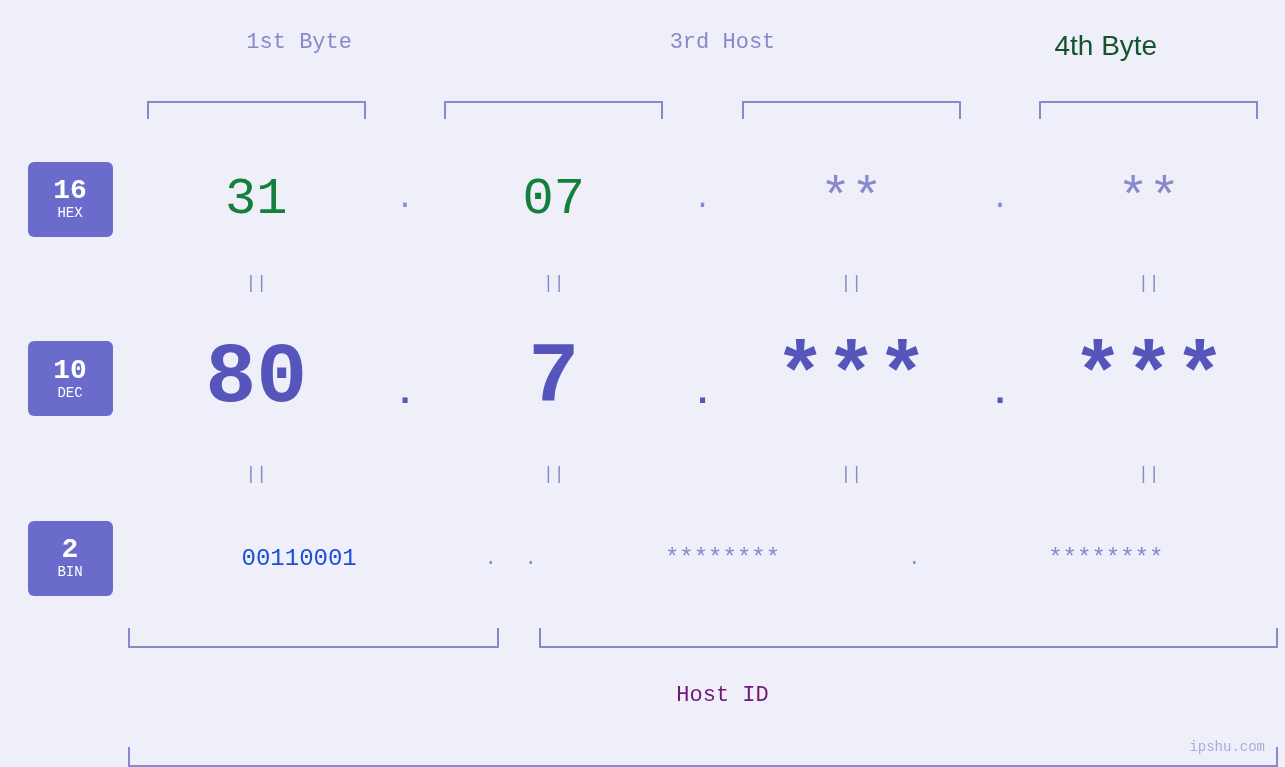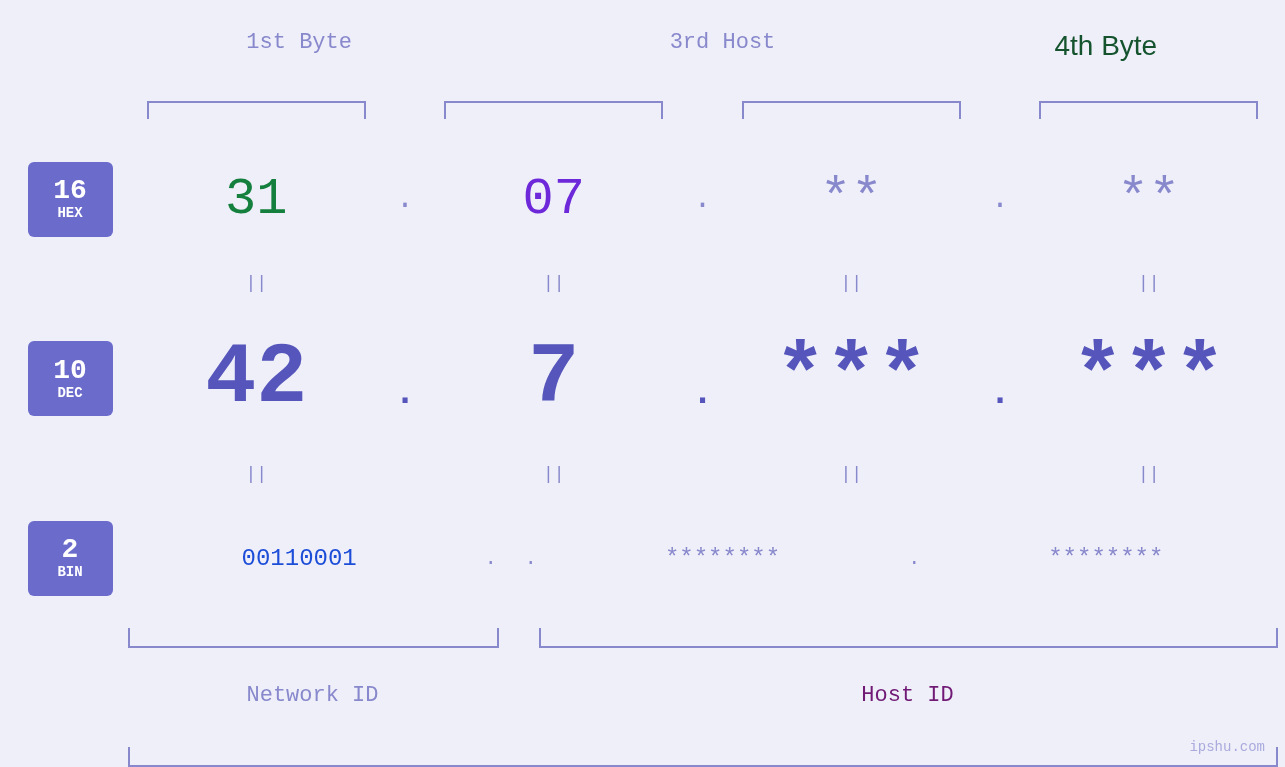--- a/index.html
+++ b/index.html
@@ -39,21 +39,21 @@
     }
 
     .base-number {
       font-size: 28px;
       font-weight: bold;
       line-height: 1;
     }
 
     .base-name {
       font-size: 14px;
-      font-weight: bold;
+      font-weight: normal;
     }
   </style>
 </head>
 <body>
 
 <div class="page-container">
 
   <div style="display:flex; width:1150px; margin-left:120px; margin-bottom:8px;">
     <div style="flex:1; text-align:center; color:#8888cc; font-size:22px; font-family:'Courier New',monospace;">1st Byte</div>
     <div style="width:40px;"></div>
@@ -84,21 +84,21 @@
   <div style="display:flex; align-items:center; width:1270px;">
     <div style="width:120px; display:flex; align-items:center; justify-content:flex-start; padding-left:20px;">
       <div class="base-badge">
         <span class="base-number">16</span>
         <span class="base-name">HEX</span>
       </div>
     </div>
     <div style="flex:1; display:flex; align-items:center;">
       <div style="flex:1; text-align:center; color:#15803d; font-size:52px; font-family:'Courier New',monospace;">31</div>
       <div style="width:40px; text-align:center; color:#8888cc; font-size:30px;">.</div>
-      <div style="flex:1; text-align:center; color:#6d28d9; font-size:52px; font-family:'Courier New',monospace;">07</div>
+      <div style="flex:1; text-align:center; color:#15803d; font-size:52px; font-family:'Courier New',monospace;">07</div>
       <div style="width:40px; text-align:center; color:#8888cc; font-size:30px;">.</div>
       <div style="flex:1; text-align:center; color:#8888cc; font-size:52px; font-family:'Courier New',monospace;">**</div>
       <div style="width:40px; text-align:center; color:#8888cc; font-size:30px;">.</div>
       <div style="flex:1; text-align:center; color:#8888cc; font-size:52px; font-family:'Courier New',monospace;">**</div>
     </div>
   </div>
 
   <div style="display:flex; align-items:center; width:1270px; height:32px;">
     <div style="width:120px;"></div>
     <div style="flex:1; display:flex; align-items:center;">
@@ -113,21 +113,21 @@
   </div>
 
   <div style="display:flex; align-items:center; width:1270px;">
     <div style="width:120px; display:flex; align-items:center; justify-content:flex-start; padding-left:20px;">
       <div class="base-badge">
         <span class="base-number">10</span>
         <span class="base-name">DEC</span>
       </div>
     </div>
     <div style="flex:1; display:flex; align-items:center;">
-      <div style="flex:1; text-align:center; color:#5555bb; font-size:85px; font-weight:bold; font-family:'Courier New',monospace;">42</div>
+      <div style="flex:1; text-align:center; color:#5555bb; font-size:85px; font-weight:bold; font-family:'Courier New',monospace;">80</div>
       <div style="width:40px; text-align:center; color:#5555bb; font-size:36px; font-weight:bold; padding-top:30px;">.</div>
       <div style="flex:1; text-align:center; color:#5555bb; font-size:85px; font-weight:bold; font-family:'Courier New',monospace;">7</div>
       <div style="width:40px; text-align:center; color:#5555bb; font-size:36px; font-weight:bold; padding-top:30px;">.</div>
       <div style="flex:1; text-align:center; color:#5555bb; font-size:85px; font-weight:bold; font-family:'Courier New',monospace;">***</div>
       <div style="width:40px; text-align:center; color:#5555bb; font-size:36px; font-weight:bold; padding-top:30px;">.</div>
       <div style="flex:1; text-align:center; color:#5555bb; font-size:85px; font-weight:bold; font-family:'Courier New',monospace;">***</div>
     </div>
   </div>
 
   <div style="display:flex; align-items:center; width:1270px; height:32px;">
@@ -167,21 +167,20 @@
       <div style="flex:1; border:2px solid #8888cc; border-top:none; height:20px;"></div>
       <div style="width:40px;"></div>
 
       <div style="flex:2; border:2px solid #8888cc; border-top:none; height:20px;"></div>
     </div>
   </div>
 
   <div style="display:flex; align-items:center; width:1270px; margin-top:4px;">
     <div style="width:120px;"></div>
     <div style="flex:1; display:flex;">
-      <div style="flex:1; text-align:center; color:#8888cc; font-size:22px; font-family:'Courier New',monospace;">Network ID</div>
       <div style="width:40px;"></div>
       <div style="flex:2; text-align:center; color:#701a75; font-size:22px; font-family:'Courier New',monospace;">Host ID</div>
     </div>
   </div>
 
   <div style="display:flex; align-items:flex-start; width:1270px; margin-top:8px;">
     <div style="width:120px;"></div>
     <div style="flex:1; border:2px solid #8888cc; border-top:none; height:20px;"></div>
   </div>
 

